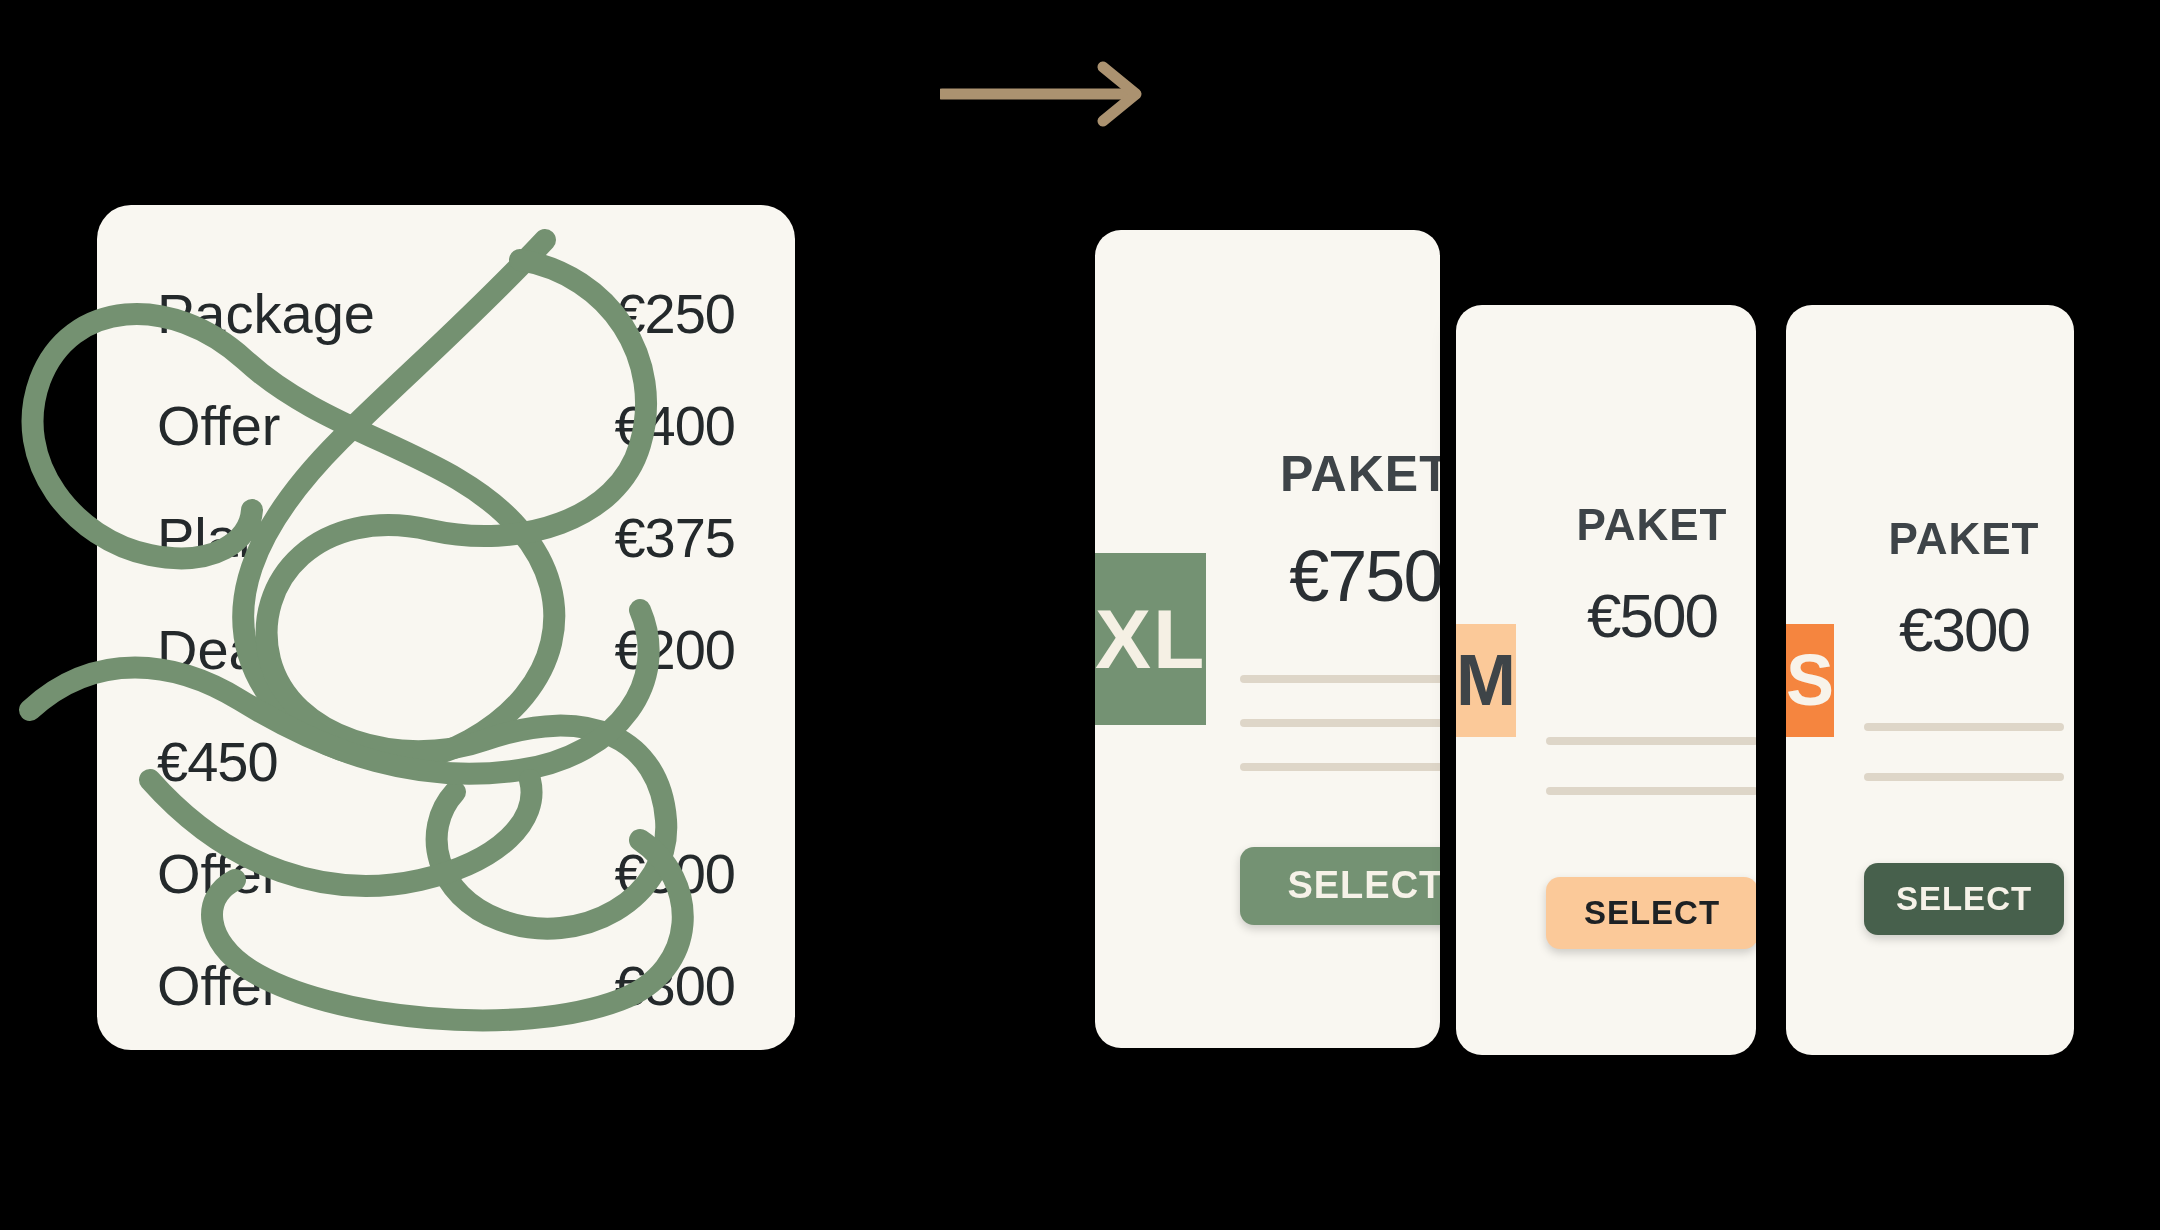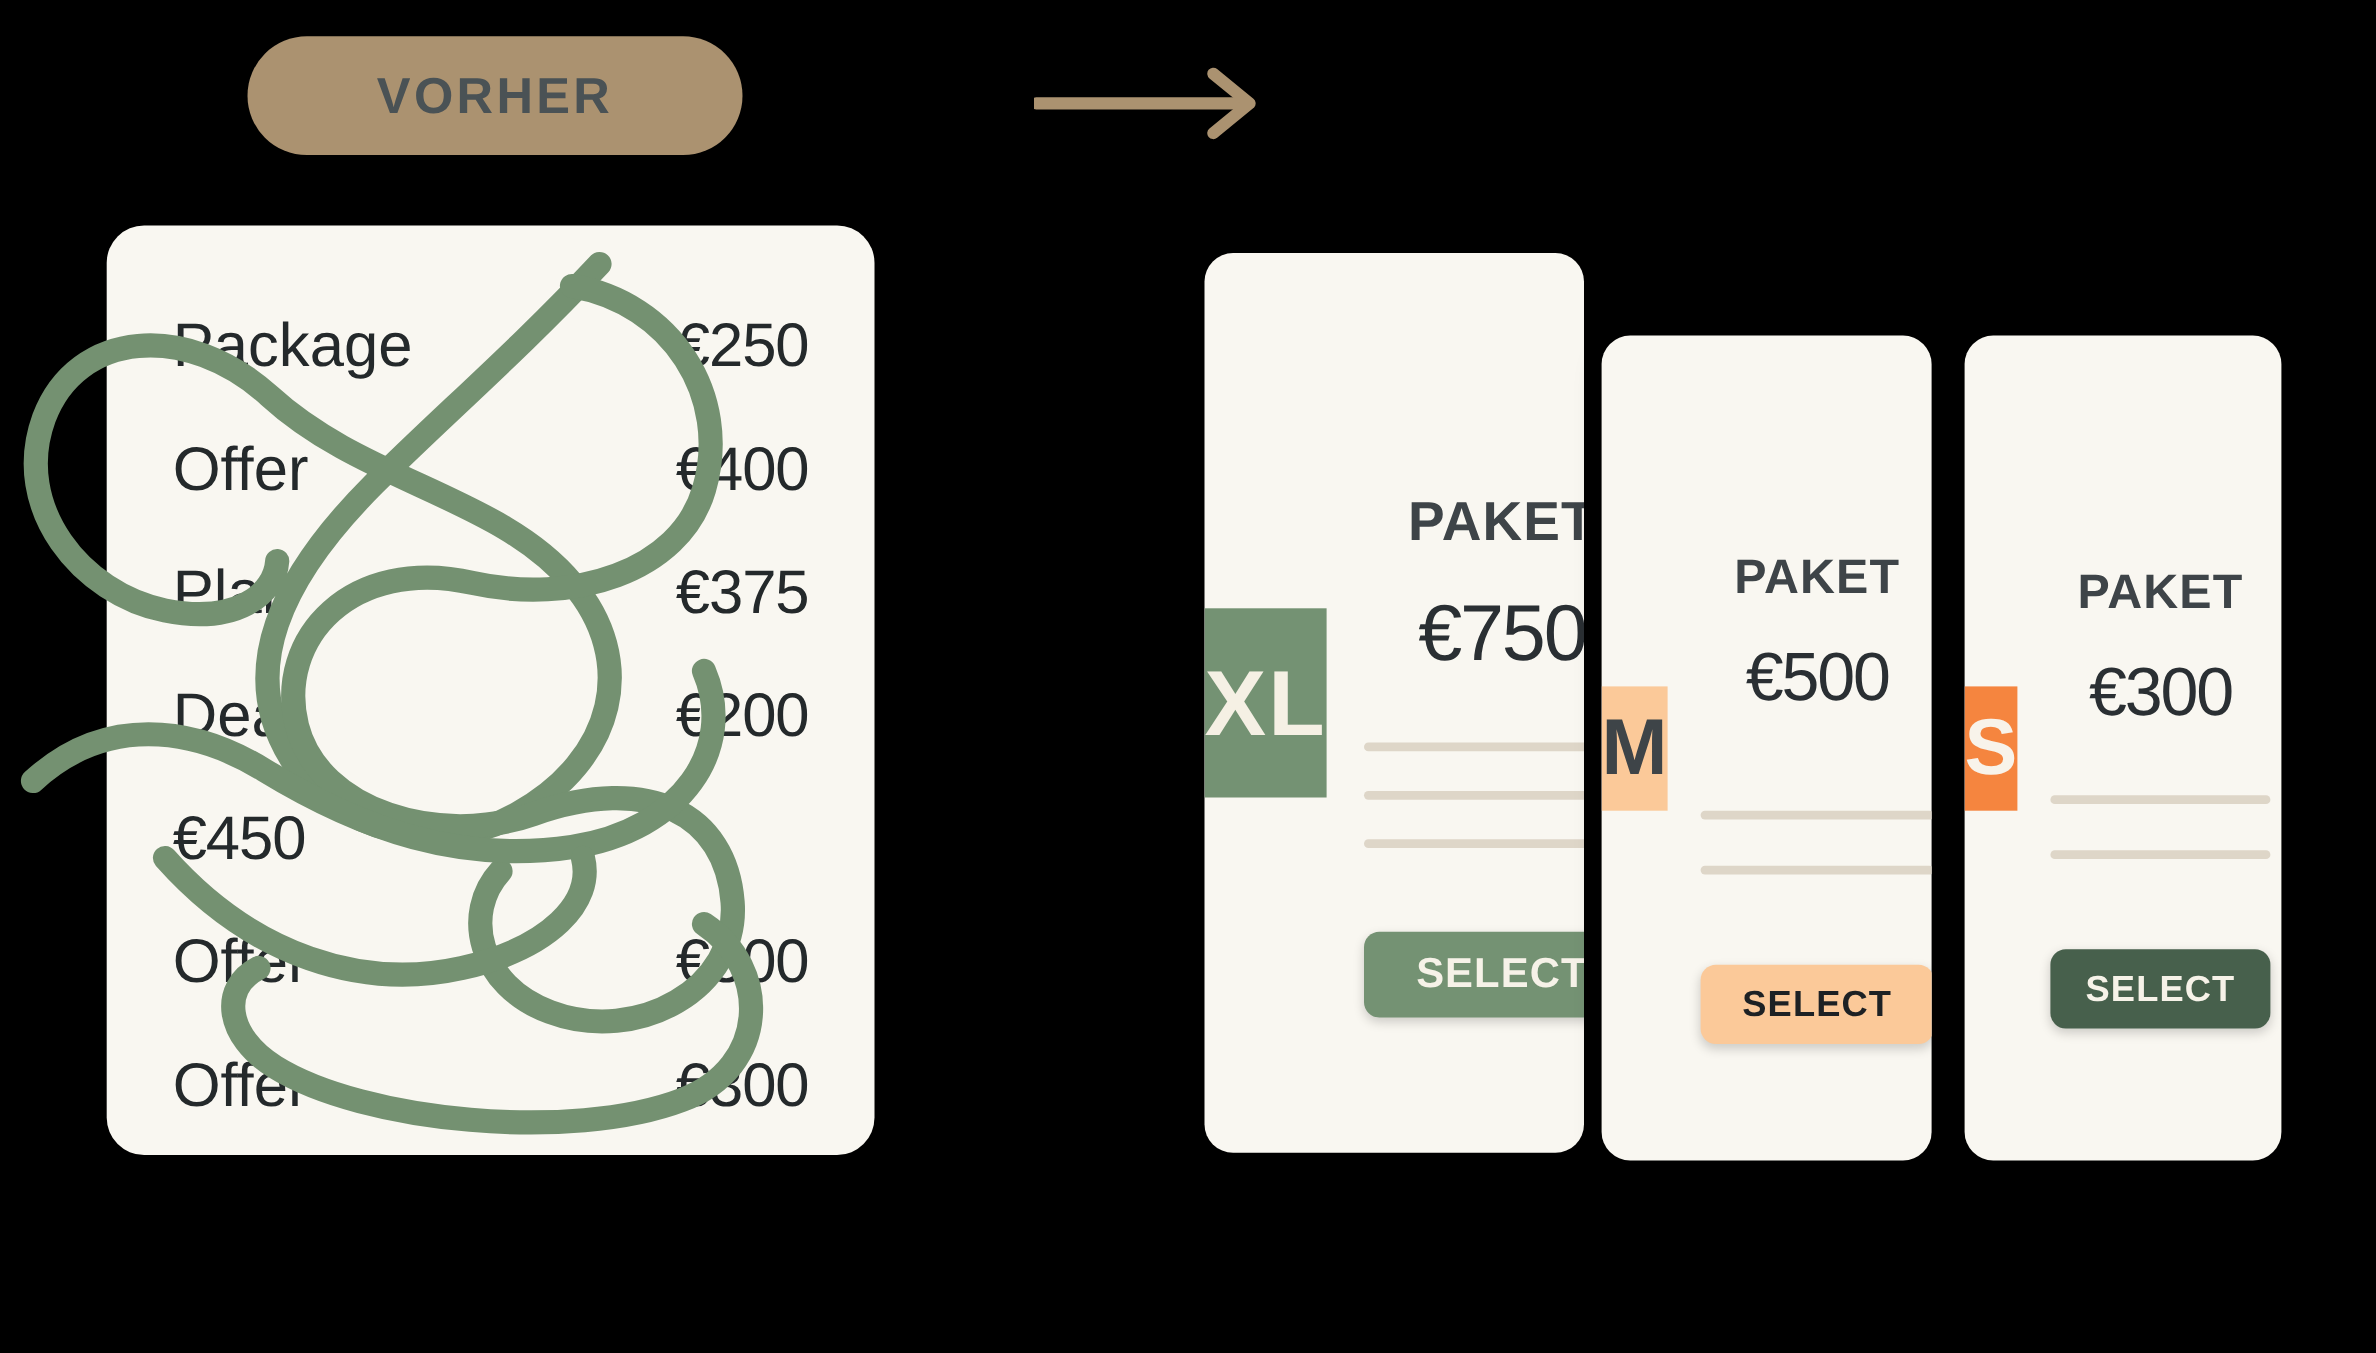--- a/index.html
+++ b/index.html
@@ -91,23 +91,20 @@
   #card-s .pkg-price{font-size:62px;margin-bottom:58px;}
   #card-s .lines{gap:42px;margin-bottom:62px;}
   #card-s .line{width:200px;}
   #card-s .select-btn{width:200px;height:72px;background:#47604c;color:#f6f2e8;font-size:33px;}
 </style>
 </head>
 <body>
 
 <div class="stage">
 
-  <div class="badge" id="badge-before">
-    <span>VORHER</span>
-  </div>
 
   <div id="arrow">
     <svg width="220" height="70" viewBox="0 0 220 70" fill="none">
       <path d="M2 34 H195" stroke="#ab9270" stroke-width="11" stroke-linecap="round"></path>
       <path d="M163 7 L196 34 L163 61" stroke="#ab9270" stroke-width="11" stroke-linecap="round" stroke-linejoin="round" fill="none"></path>
     </svg>
   </div>
 
 
   <div id="before-panel">

